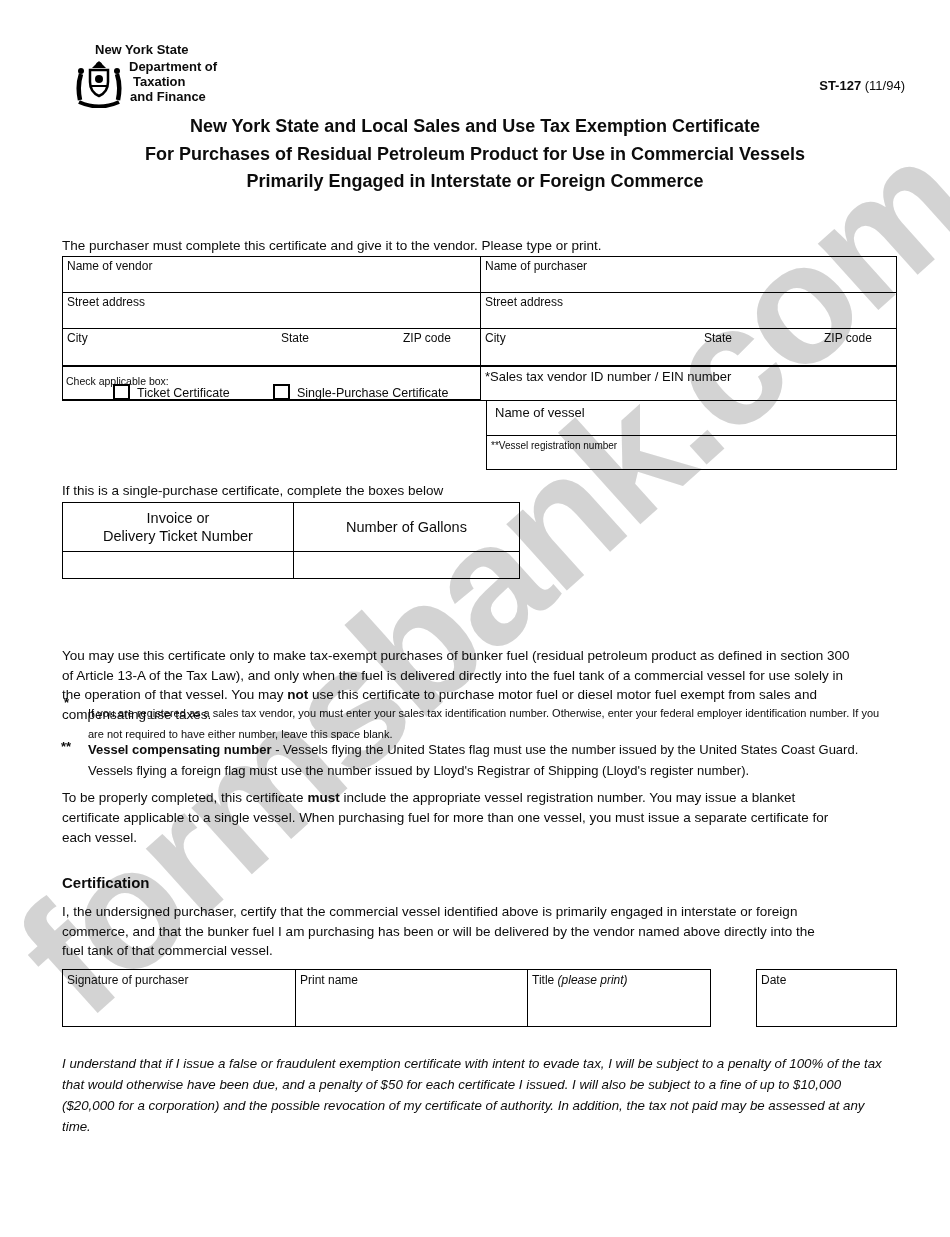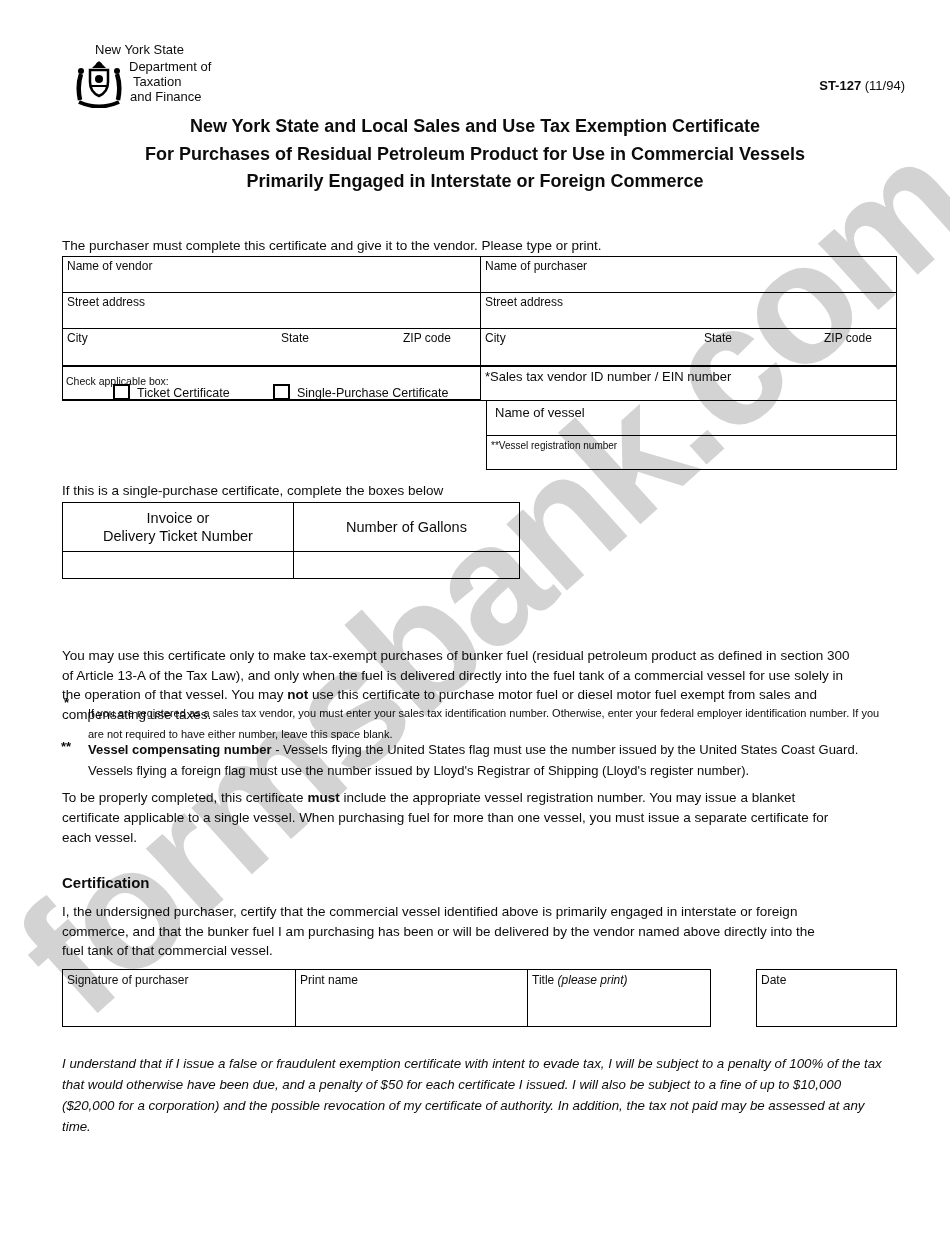--- a/index.html
+++ b/index.html
@@ -15,21 +15,21 @@
     text-align: center; font-size: 170px; font-weight: bold;
     letter-spacing: -5px; line-height: 1.1;
     color: #c3c3c3; opacity: 0.72;
     transform: rotate(-42deg); transform-origin: 50% 50%;
     white-space: nowrap; z-index: 0; user-select: none;
   }
   .z { position: absolute; z-index: 1; }
 
   
   .seal { left: 76px; top: 60px; }
-  .agl { font-weight: normal; font-size: 13px; line-height: 14px; text-align: center; }
+  .agl { font-weight: bold; font-size: 13px; line-height: 14px; text-align: center; }
   .agl1 { left: 95px;  top: 43px; }
   .agl2 { left: 129px; top: 60px; }
   .agl3 { left: 133px; top: 75px; }
   .agl4 { left: 130px; top: 90px; }
   .form-number { left: 760px; top: 42px; width: 145px; text-align: right; font-size: 13px; margin-top: 36px; }
   .form-number .fn-b { font-weight: bold; }
 
   .title { left: 0; top: 113px; width: 950px; text-align: center;
            font-weight: bold; font-size: 18px; line-height: 27.5px; }
 

